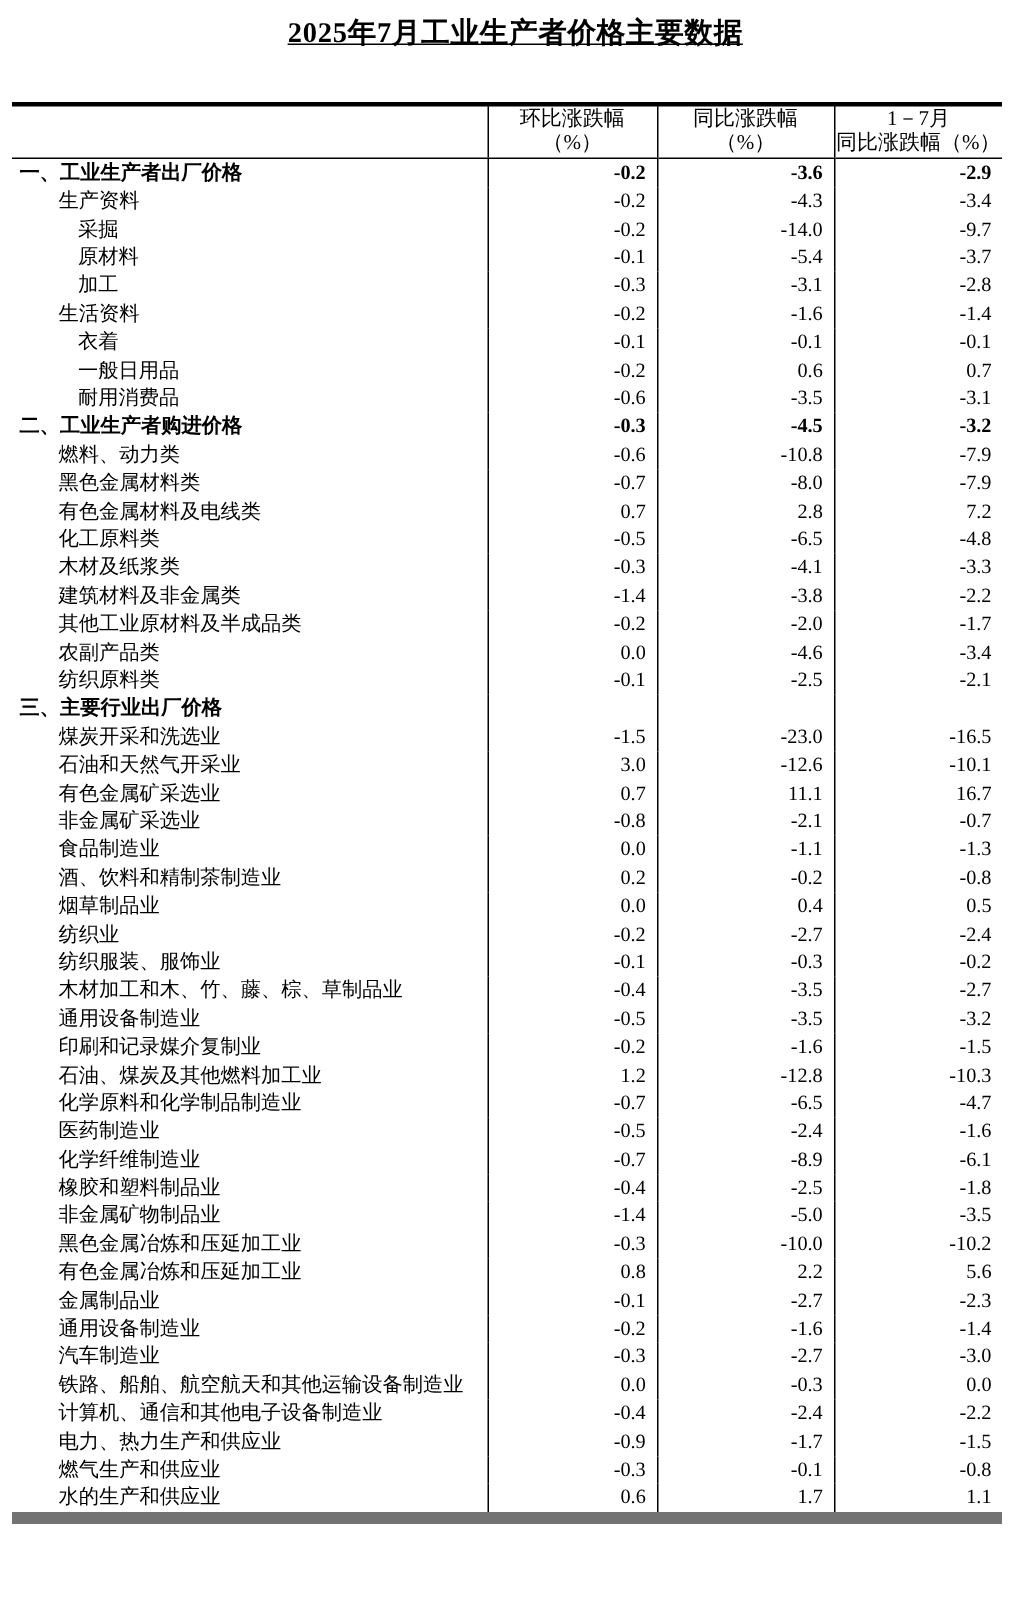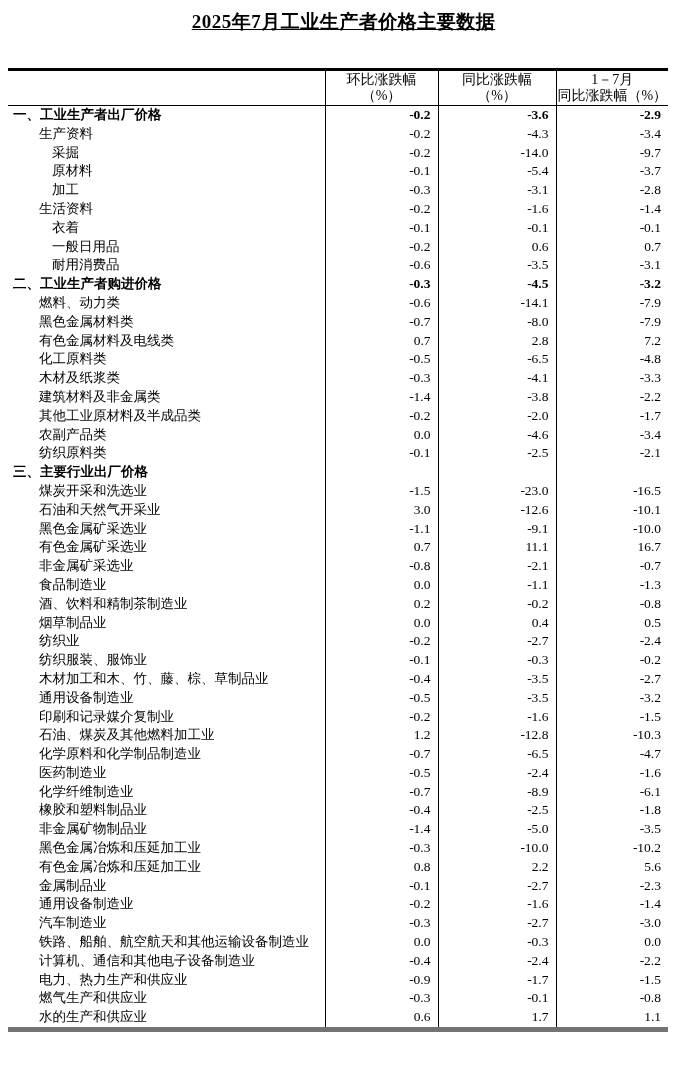--- a/index.html
+++ b/index.html
@@ -24,21 +24,21 @@
     text-decoration: underline;
   }
   table.price-table {
     position: absolute;
     top: 68px;
     left: 8px;
     width: 660px;
     border-collapse: collapse;
     table-layout: fixed;
     border-top: 3px solid #000;
-    border-bottom: 5px solid #737373;
+    border-bottom: 8px solid #737373;
   }
   thead th {
     font-weight: normal;
     font-size: 14px;
     text-align: center;
     vertical-align: middle;
     border-bottom: 1px solid #000;
     height: 34px;
     line-height: 16px;
     padding: 0;
@@ -158,21 +158,21 @@
     <tr class="bold-row">
       <td class="label lv0">二、工业生产者购进价格</td>
       <td class="num vline">-0.3</td>
       <td class="num vline">-4.5</td>
       <td class="num vline">-3.2</td>
     </tr>
 
     <tr>
       <td class="label lv1">燃料、动力类</td>
       <td class="num vline">-0.6</td>
-      <td class="num vline">-14.1</td>
+      <td class="num vline">-10.8</td>
       <td class="num vline">-7.9</td>
     </tr>
 
     <tr>
       <td class="label lv1">黑色金属材料类</td>
       <td class="num vline">-0.7</td>
       <td class="num vline">-8.0</td>
       <td class="num vline">-7.9</td>
     </tr>
 
@@ -239,26 +239,20 @@
       <td class="num vline">-16.5</td>
     </tr>
 
     <tr>
       <td class="label lv1">石油和天然气开采业</td>
       <td class="num vline">3.0</td>
       <td class="num vline">-12.6</td>
       <td class="num vline">-10.1</td>
     </tr>
 
-    <tr>
-      <td class="label lv1">黑色金属矿采选业</td>
-      <td class="num vline">-1.1</td>
-      <td class="num vline">-9.1</td>
-      <td class="num vline">-10.0</td>
-    </tr>
 
     <tr>
       <td class="label lv1">有色金属矿采选业</td>
       <td class="num vline">0.7</td>
       <td class="num vline">11.1</td>
       <td class="num vline">16.7</td>
     </tr>
 
     <tr>
       <td class="label lv1">非金属矿采选业</td>

